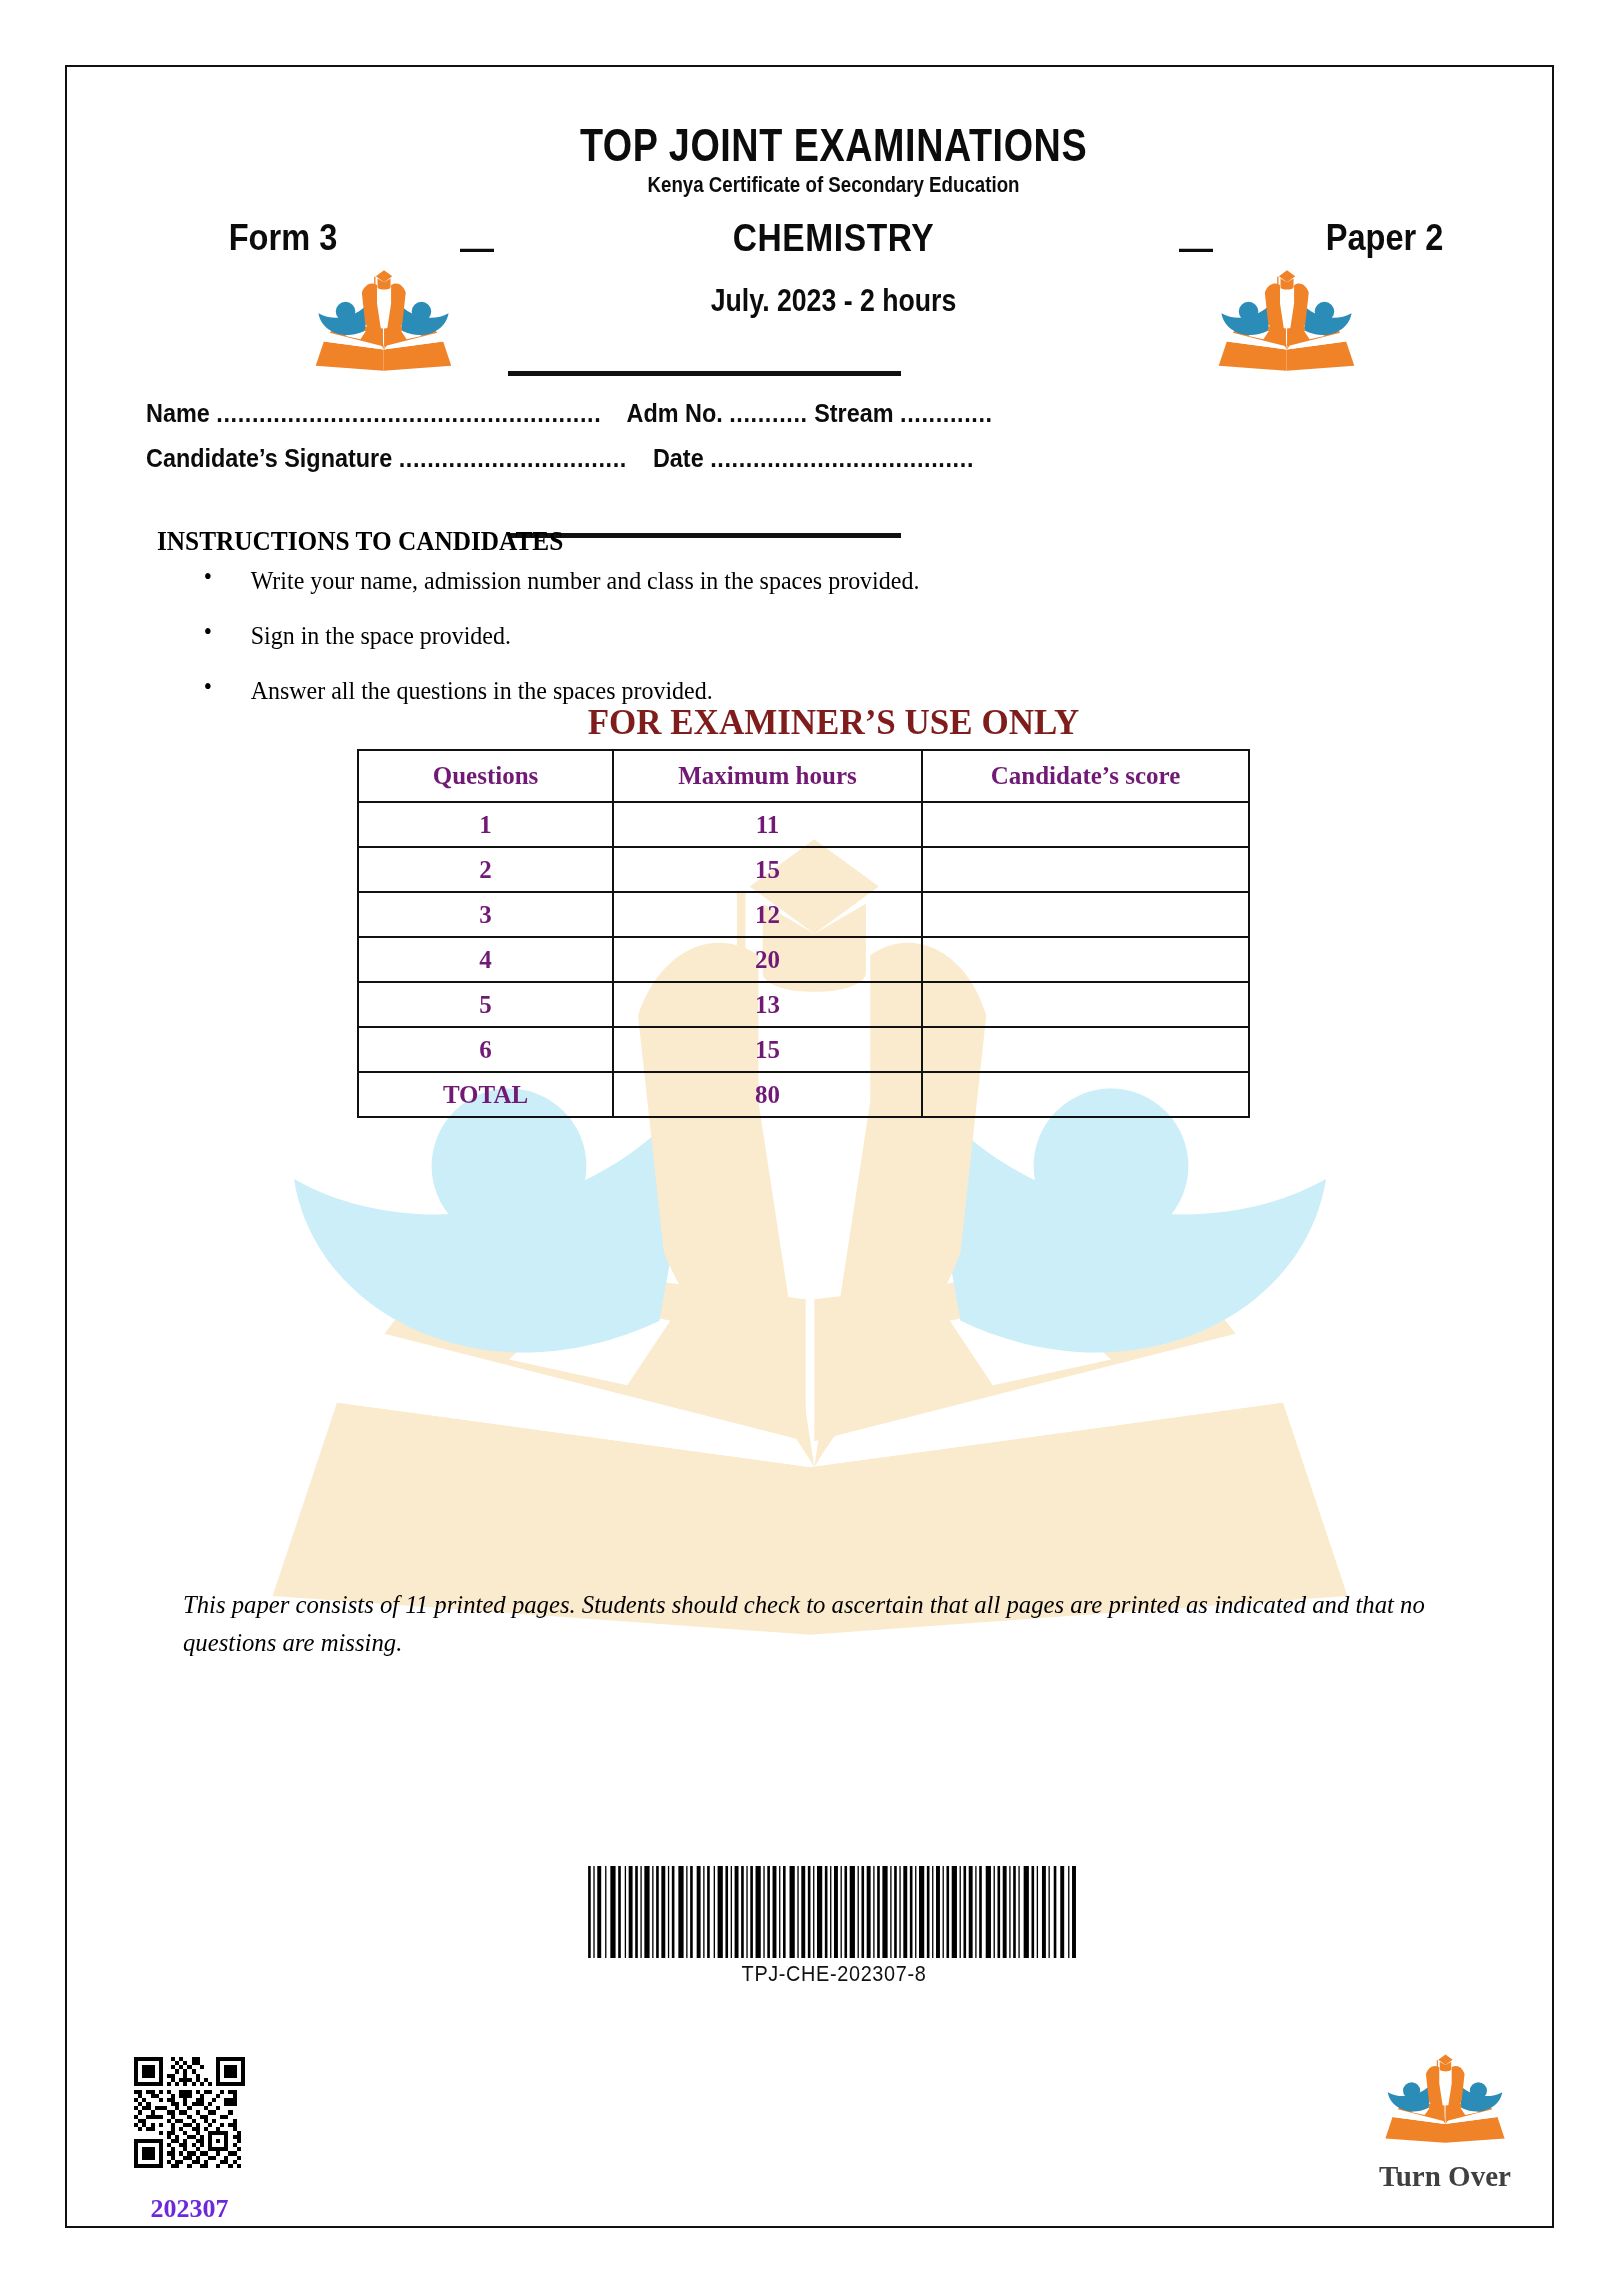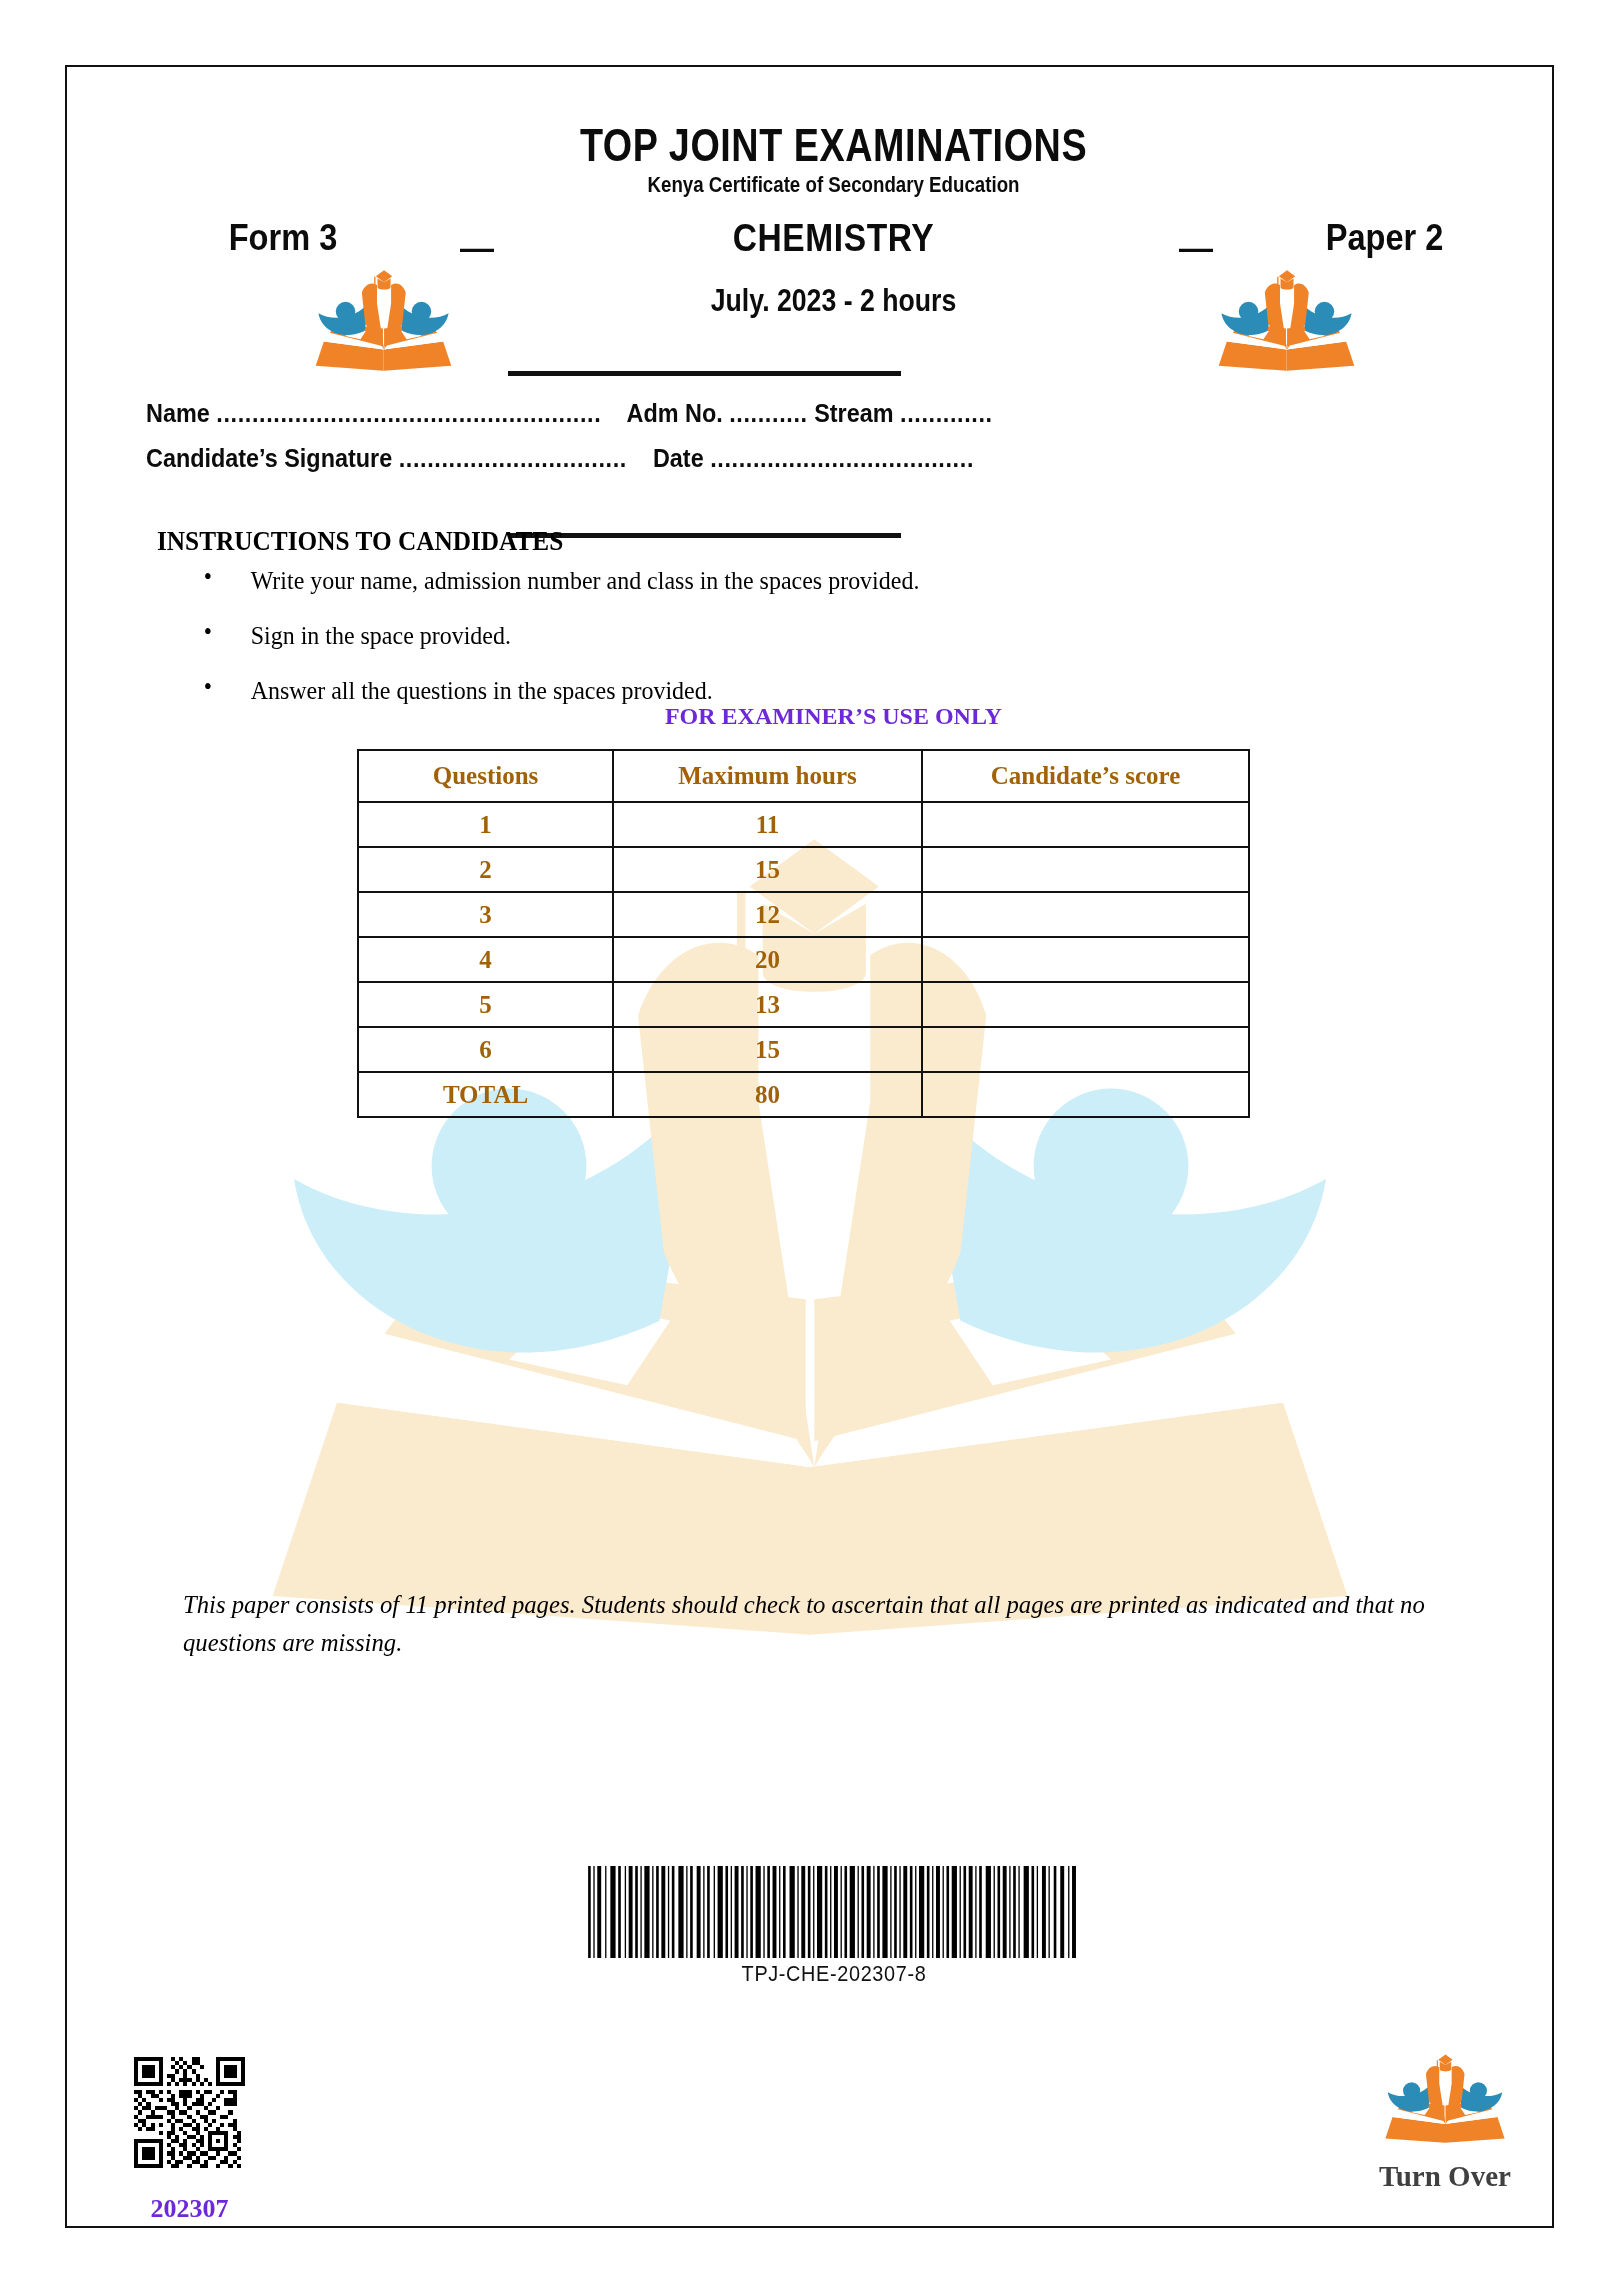--- a/index.html
+++ b/index.html
@@ -223,39 +223,39 @@
     font-size: 25px;
   }
 
   .examiner-head {
     position: absolute;
     left: 0; right: 0;
     top: 636px;
     text-align: center;
     font-family: "Liberation Serif", serif;
     font-weight: bold;
-    font-size: 24px;
-    color: #6d28d9;
+    font-size: 35px;
+    color: #7f1d1d;
   }
 
   
   #score-table {
     position: absolute;
     left: 290px;
     top: 682px;
     width: 891px;
     border-collapse: collapse;
     table-layout: fixed;
   }
   #score-table th, #score-table td {
     border: 2px solid #111111;
     text-align: center;
     vertical-align: middle;
     font-family: "Liberation Serif", serif;
-    color: #a16207;
+    color: #701a75;
     background: transparent;
   }
   #score-table th {
     font-weight: bold;
     font-size: 25px;
     height: 48px;
   }
   #score-table td {
     font-weight: bold;
     font-size: 25px;

